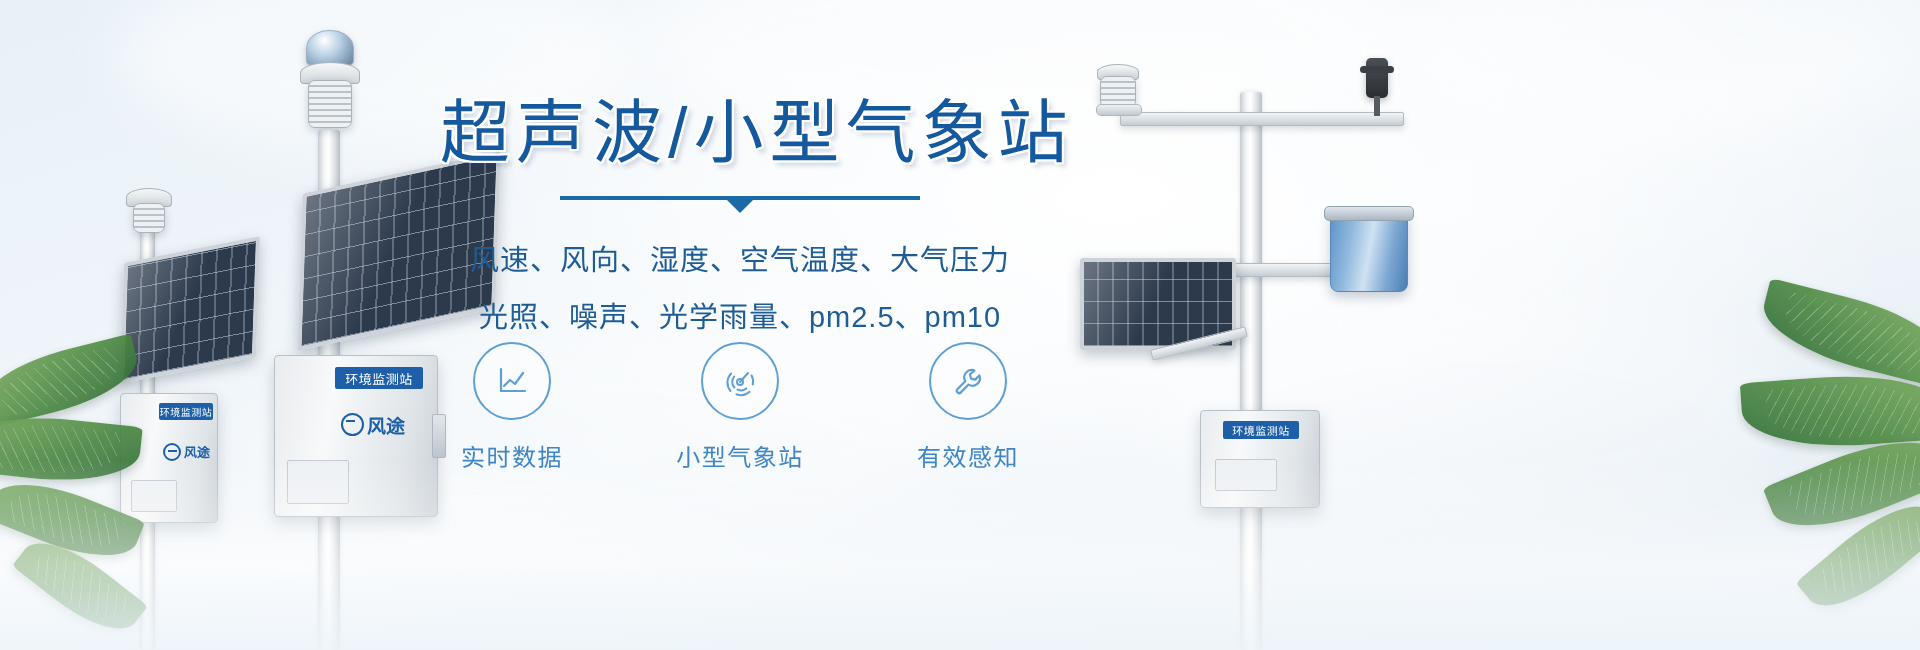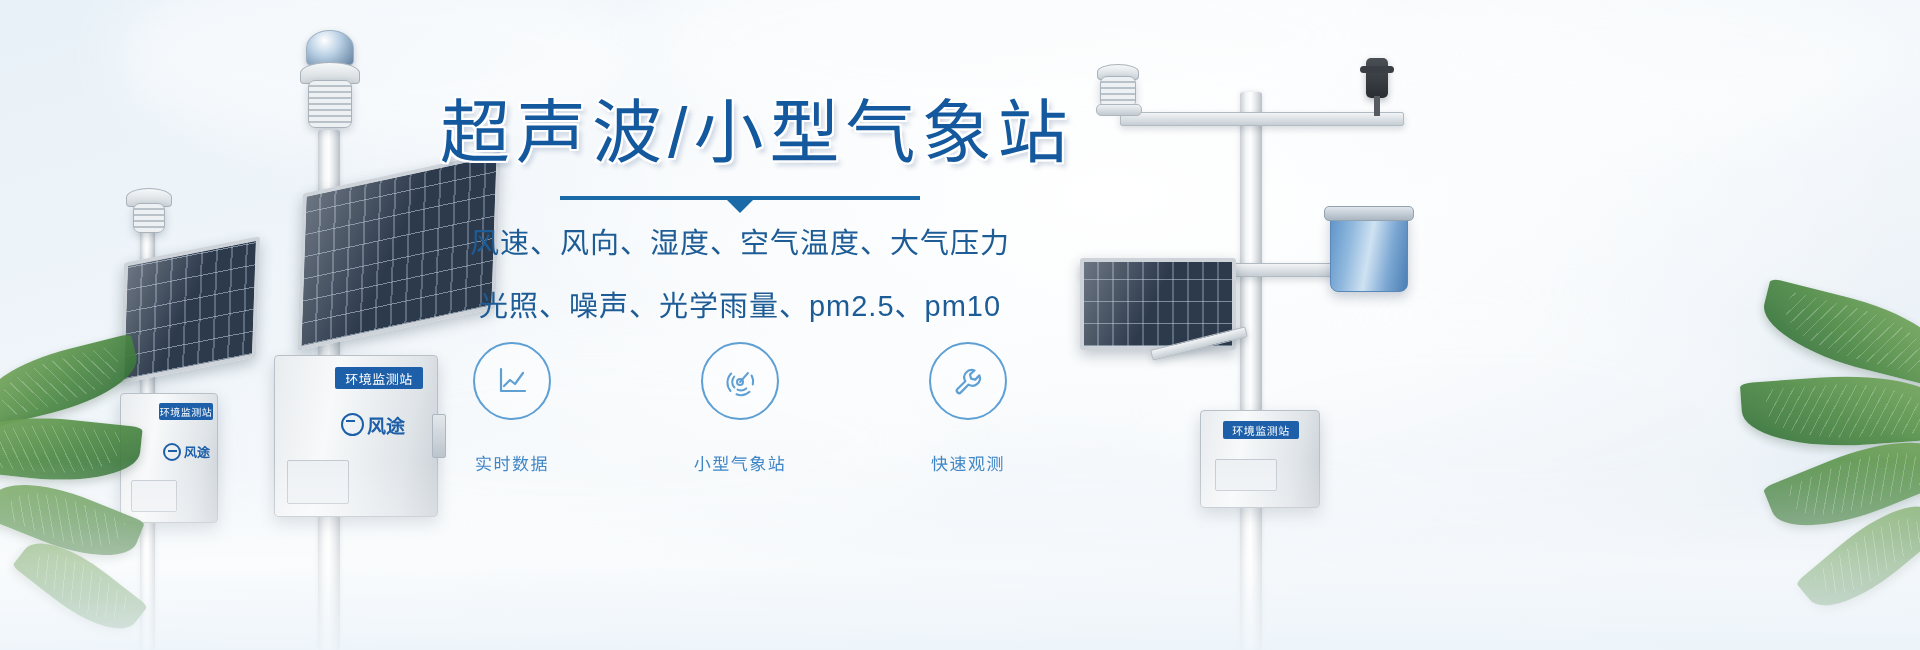--- a/index.html
+++ b/index.html
@@ -74,30 +74,30 @@
     letter-spacing:6px;white-space:nowrap;
     text-shadow:
       2px 0 0 #ffffff,-2px 0 0 #ffffff,0 2px 0 #ffffff,0 -2px 0 #ffffff,
       2px 2px 0 #ffffff,-2px 2px 0 #ffffff,2px -2px 0 #ffffff,-2px -2px 0 #ffffff,
       4px 5px 5px rgba(30,70,120,.22);
   }
   .rule{position:relative;margin:26px auto 0;width:360px;height:4px;background:#1a6aa8;}
   .rule::after{content:"";position:absolute;left:50%;top:4px;transform:translateX(-50%);
     width:0;height:0;border-left:13px solid transparent;border-right:13px solid transparent;
     border-top:13px solid #1a6aa8;}
-  .sub{margin-top:20px;font-size:29px;line-height:1.62;color:#1e5c96;letter-spacing:1px;white-space:nowrap;}
+  .sub{margin-top:37px;font-size:29px;line-height:1.62;color:#1e5c96;letter-spacing:1px;white-space:nowrap;}
 
   
   .features{position:absolute;left:440px;top:342px;width:600px;
     display:flex;justify-content:space-between;padding:0 10px;box-sizing:border-box;}
   .feature{width:124px;display:flex;flex-direction:column;align-items:center;}
   .ring{width:74px;height:74px;border:2px solid #5e9fd4;border-radius:50%;
     display:flex;align-items:center;justify-content:center;background:rgba(255,255,255,.35);}
   .ring svg{display:block;}
-  .f-label{margin-top:30px;font-size:17px;color:#3f86c6;letter-spacing:1.5px;white-space:nowrap;}
+  .f-label{margin-top:18px;font-size:24px;color:#3f86c6;letter-spacing:1.5px;white-space:nowrap;}
 </style>
 </head>
 <body>
 
 <div class="banner">
 
   <div class="sky-wash">
     <div class="cloud c1"></div>
     <div class="cloud c2"></div>
     <div class="cloud c3"></div>
@@ -174,21 +174,21 @@
     <div class="leaf" style="left:1768px;top:452px;width:180px;height:64px;transform:rotate(-22deg) scaleX(-1);"></div>
     <div class="leaf" style="left:1796px;top:528px;width:150px;height:56px;transform:rotate(-40deg) scaleX(-1);"></div>
   </div>
 
   <div class="haze-bottom"></div>
 
   <div class="copy">
     <div class="headline">超声波/小型气象站</div>
     <div class="rule"></div>
     <div class="sub">风速、风向、湿度、空气温度、大气压力</div>
-    <div class="sub" style="margin-top:16px;">光照、噪声、光学雨量、pm2.5、pm10</div>
+    <div class="sub" style="margin-top:10px;">光照、噪声、光学雨量、pm2.5、pm10</div>
   </div>
 
   <div class="features">
 
     <div class="feature">
       <div class="ring">
         <svg width="40" height="40" viewBox="0 0 40 40" fill="none" stroke="#5e9fd4" stroke-width="2.2" stroke-linecap="round" stroke-linejoin="round">
           <path d="M9 8 V30 H33"></path>
           <path d="M12 25 L18 19 L23 23 L31 12"></path>
         </svg>
@@ -211,17 +211,17 @@
       <div class="f-label">小型气象站</div>
     </div>
 
 
     <div class="feature">
       <div class="ring">
         <svg width="40" height="40" viewBox="0 0 40 40" fill="none" stroke="#5e9fd4" stroke-width="2.2" stroke-linecap="round" stroke-linejoin="round">
           <path d="M26.5 9.5 a7.5 7.5 0 0 0 -9.2 10.8 L9.5 28 a2.4 2.4 0 0 0 3.4 3.4 l7.7 -7.8 a7.5 7.5 0 0 0 10.8 -9.2 l-4.2 4.2 -4.2 -1 -1 -4.2 z"></path>
         </svg>
       </div>
-      <div class="f-label">快速观测</div>
+      <div class="f-label">有效感知</div>
     </div>
 
   </div>
 </div>
 
 </body></html>

